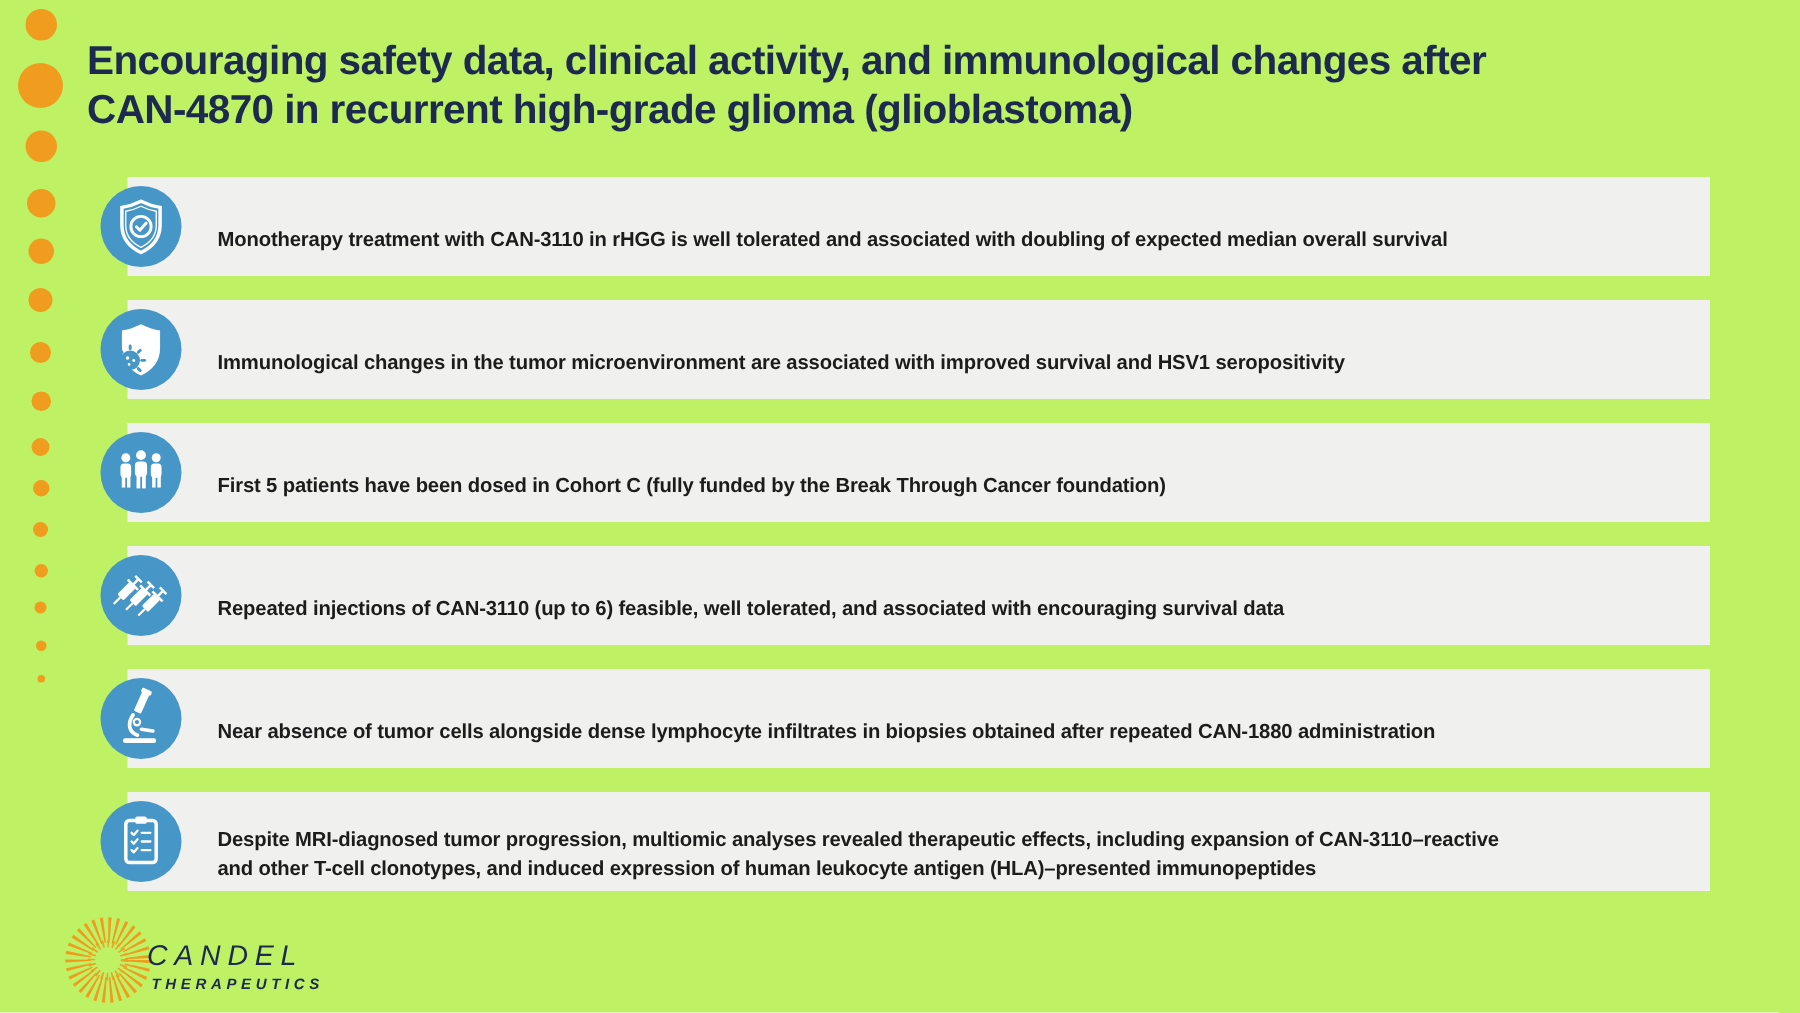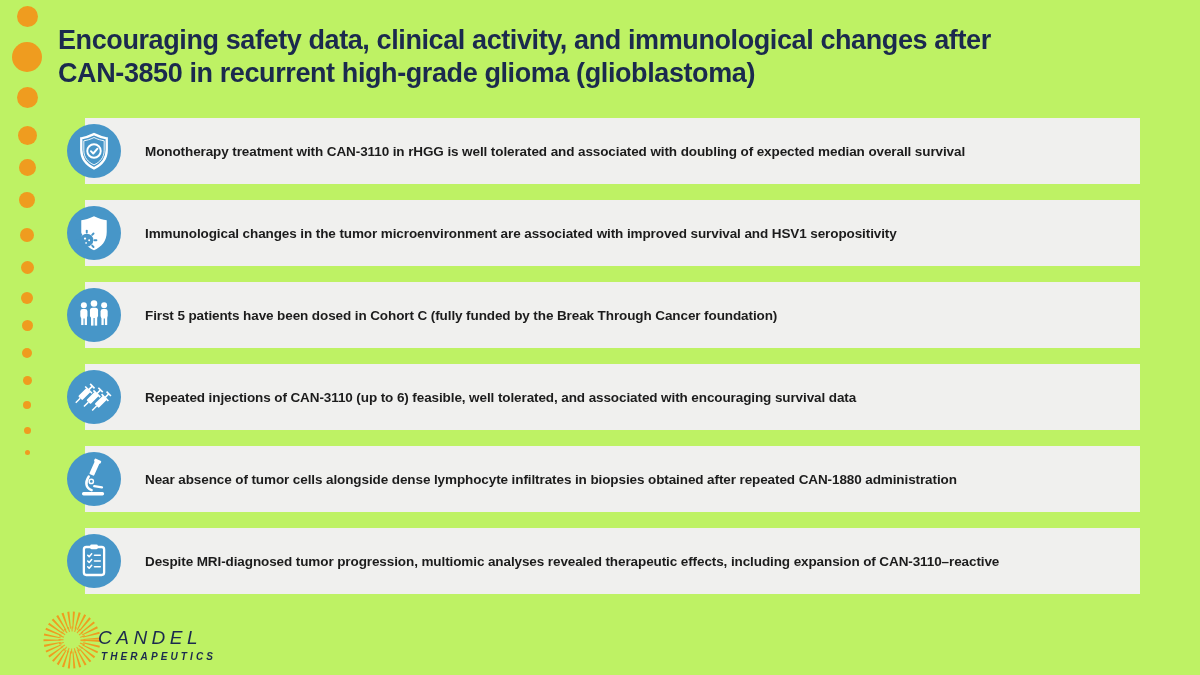--- a/index.html
+++ b/index.html
@@ -30,21 +30,21 @@
     display:flex;flex-direction:column;gap:16px;
   }
   .row{position:relative;height:66px;}
   .row-bar{position:absolute;left:18px;right:0;top:0;height:66px;background:var(--rowbg);}
   .row-icon{
     position:absolute;left:0;top:6px;width:54px;height:54px;border-radius:50%;
     background:var(--blue);
   }
   .row-icon svg{position:absolute;left:0;top:0;width:54px;height:54px;}
   .row-text{
-    position:absolute;left:78px;top:0;height:66px;right:10px;
+    position:absolute;left:78px;top:0;height:82px;right:10px;
     display:flex;flex-direction:column;justify-content:center;
     font-size:13.5px;font-weight:bold;color:var(--textdark);
     letter-spacing:-0.1px;line-height:19px;white-space:nowrap;
   }
   .logo{position:absolute;left:38px;top:606px;width:230px;height:64px;font-style:italic;}
   .logo-burst{position:absolute;left:2px;top:2px;width:64px;height:64px;}
   .logo-name{
     position:absolute;left:60px;top:21px;
     color:var(--navy);font-size:19px;font-weight:normal;letter-spacing:4.5px;
   }
@@ -71,21 +71,21 @@
       <div class="dot" style="height: 11px; width: 11px; left: 21.5px; top: 319.5px;"></div>
       <div class="dot" style="height: 10px; width: 10px; left: 22px; top: 348px;"></div>
       <div class="dot" style="height: 9px; width: 9px; left: 22.5px; top: 375.5px;"></div>
       <div class="dot" style="height: 8px; width: 8px; left: 23px; top: 401px;"></div>
       <div class="dot" style="height: 7px; width: 7px; left: 23.5px; top: 426.5px;"></div>
       <div class="dot" style="height: 5px; width: 5px; left: 24.5px; top: 449.5px;"></div>
     </div>
 
   <div class="title">
     <div>Encouraging safety data, clinical activity, and immunological changes after</div>
-    <div>CAN-3850 in recurrent high-grade glioma (glioblastoma)</div>
+    <div>CAN-4870 in recurrent high-grade glioma (glioblastoma)</div>
   </div>
 
   <div class="rows">
 
     <div class="row">
       <div class="row-bar"></div>
       <div class="row-icon">
         <svg viewBox="0 0 56 56" fill="none" stroke="#fff">
           <path d="M28 10.5 C23 13 18.6 14.2 14.8 14.8 V27 C14.8 36.8 20.4 42.4 28 46 C35.6 42.4 41.2 36.8 41.2 27 V14.8 C37.4 14.2 33 13 28 10.5 Z" stroke-width="2.4"></path>
           <path d="M28 10.5 C23 13 18.6 14.2 14.8 14.8 V27 C14.8 36.8 20.4 42.4 28 46 C35.6 42.4 41.2 36.8 41.2 27 V14.8 C37.4 14.2 33 13 28 10.5 Z" stroke-width="1.2" transform="translate(28 28) scale(0.8) translate(-28 -28)"></path>
@@ -200,20 +200,21 @@
             <line x1="28.5" y1="22" x2="34.5" y2="22"></line>
             <path d="M21.5 28 l1.5 1.5 l2.6 -3"></path>
             <line x1="28.5" y1="28" x2="34.5" y2="28"></line>
             <path d="M21.5 34 l1.5 1.5 l2.6 -3"></path>
             <line x1="28.5" y1="34" x2="34.5" y2="34"></line>
           </g>
         </svg>
       </div>
       <div class="row-text">
         <div>Despite MRI-diagnosed tumor progression, multiomic analyses revealed therapeutic effects, including expansion of CAN-3110–reactive</div>
+        <div>and other T-cell clonotypes, and induced expression of human leukocyte antigen (HLA)–presented immunopeptides</div>
       </div>
     </div>
 
   </div>
 
   <div class="logo">
     <svg class="logo-burst" viewBox="0 0 64 64">
       <circle cx="32" cy="32" r="20" fill="none" stroke="#EF9C1F" stroke-width="17" stroke-dasharray="1.5 2.6"></circle>
       <circle cx="32" cy="32" r="11" fill="none" stroke="#EF9C1F" stroke-width="5" stroke-dasharray="1.2 2.2" opacity="0.9"></circle>
     </svg>

